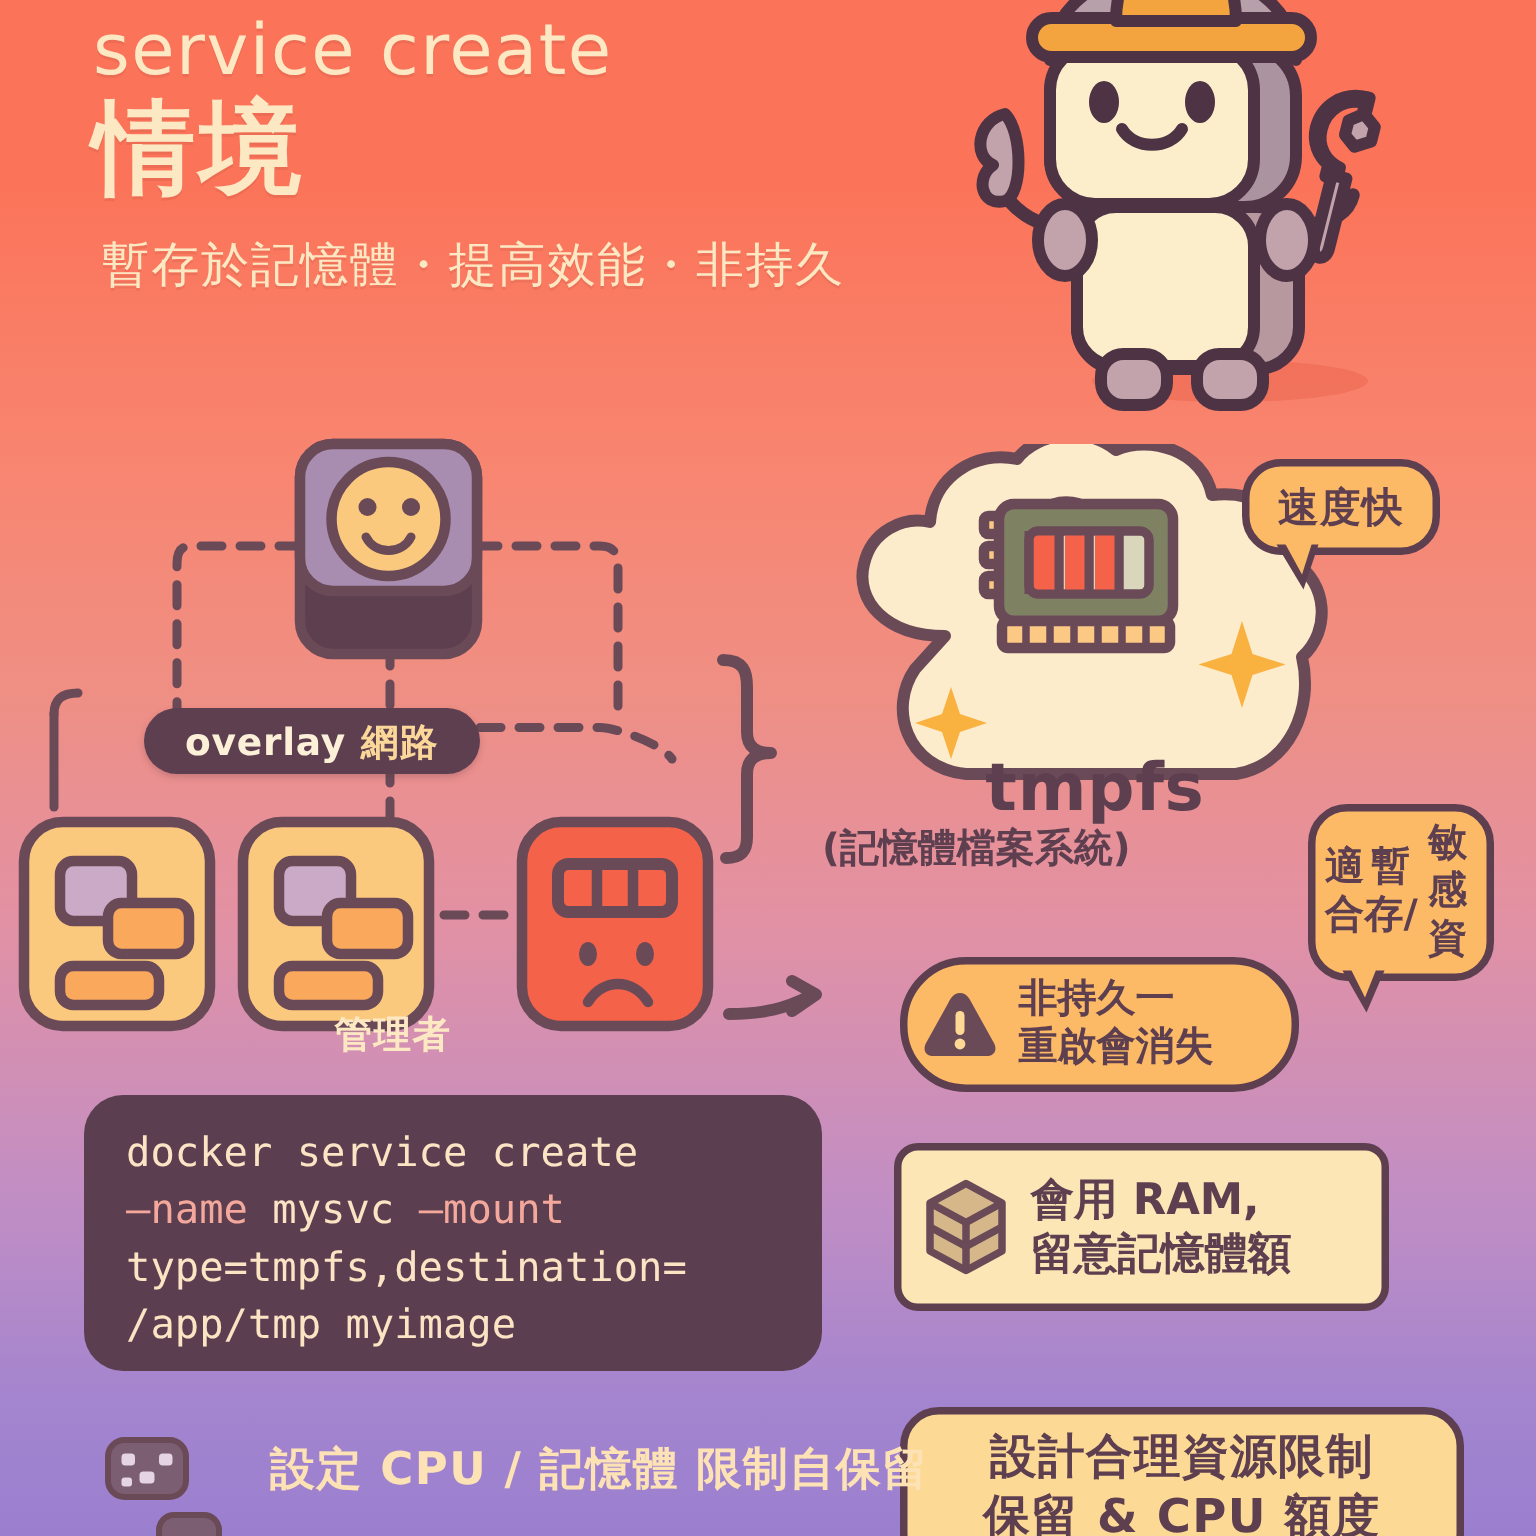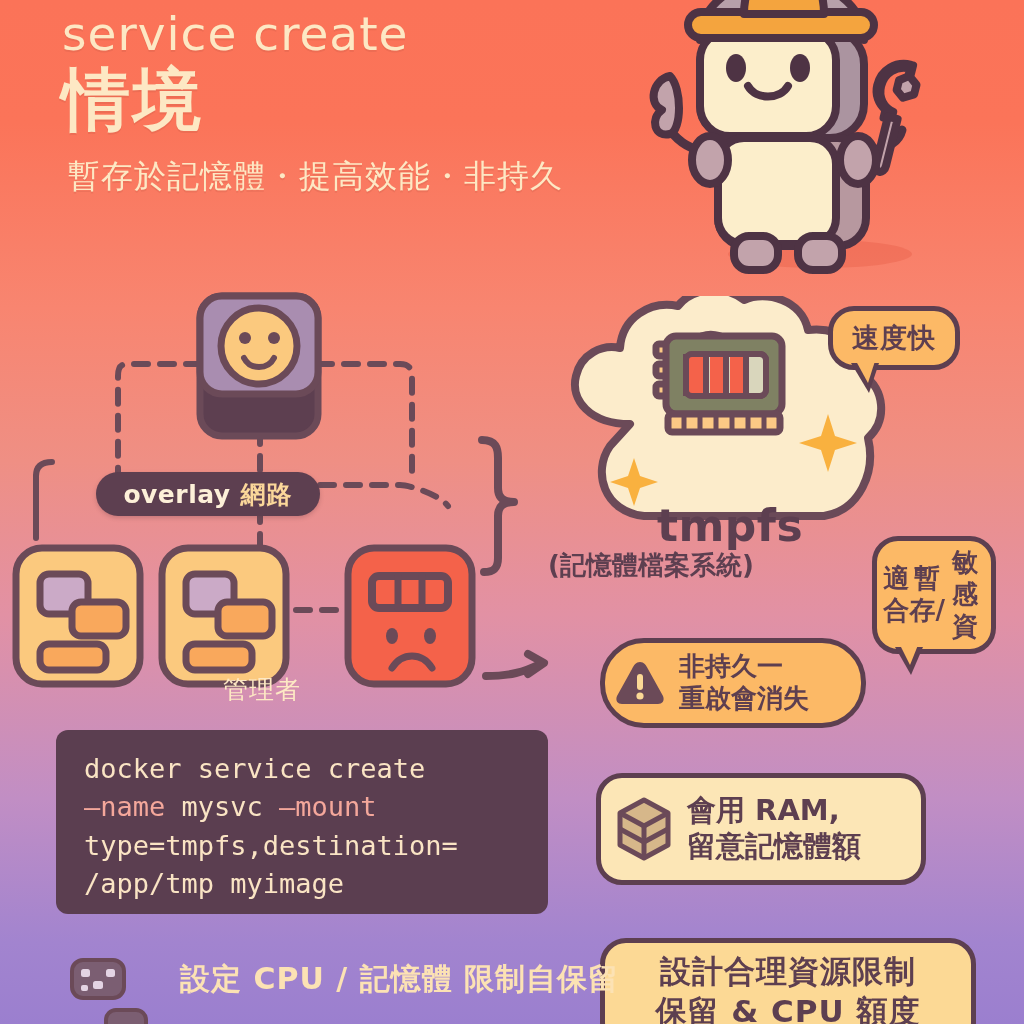--- a/index.html
+++ b/index.html
@@ -71,21 +71,21 @@
   
   #diagram { position: absolute; left: 0; top: 280px; width: 580px; height: 430px; }
   #diagram-svg { position: absolute; left: 0; top: 0; }
 
   .node-label-manager {
     position: absolute;
     left: 205px; top: 393px;
     width: 114px;
     text-align: center;
     font-size: 25px;
-    font-weight: 400;
+    font-weight: 700;
     color: #fde8c4;
     letter-spacing: 1px;
   }
   .overlay-pill {
     position: absolute;
     left: 96px; top: 472px;
     width: 224px; height: 44px;
     border-radius: 24px;
     background: #5d3f50;
     display: flex;
@@ -191,25 +191,24 @@
   #bubble-ephemeral .warn-text {
     font-size: 26px;
     line-height: 1.22;
     letter-spacing: 0px;
   }
 
   #bubble-ram {
     left: 596px; top: 762px;
     width: 330px; height: 112px;
     background: #fce6b6;
-    border-radius: 26px;
+    border-radius: 16px;
     gap: 14px;
     padding-left: 14px;
     justify-content: flex-start;
-    margin-top: 11px;
   }
   #bubble-ram .ram-text { font-size: 29px; line-height: 1.24; letter-spacing: 0px; }
 
   #bubble-design {
     left: 600px; top: 938px;
     width: 376px; height: 110px;
     background: #fcd995;
     border-radius: 26px;
     flex-direction: column;
     text-align: center;
@@ -219,21 +218,21 @@
     padding-top: 8px;
     justify-content: flex-start;
   }
 
   
   #code-block {
     position: absolute;
     left: 56px; top: 730px;
     width: 492px; height: 184px;
     background: #5b3e50;
-    border-radius: 12px;
+    border-radius: 26px;
     padding: 20px 24px 0 28px;
     box-sizing: border-box;
     font-family: "DejaVu Sans Mono", "Liberation Mono", monospace;
     font-size: 27px;
     line-height: 1.42;
     color: #fae4c4;
     letter-spacing: 0px;
     white-space: pre-wrap;
     word-break: break-all;
   }

